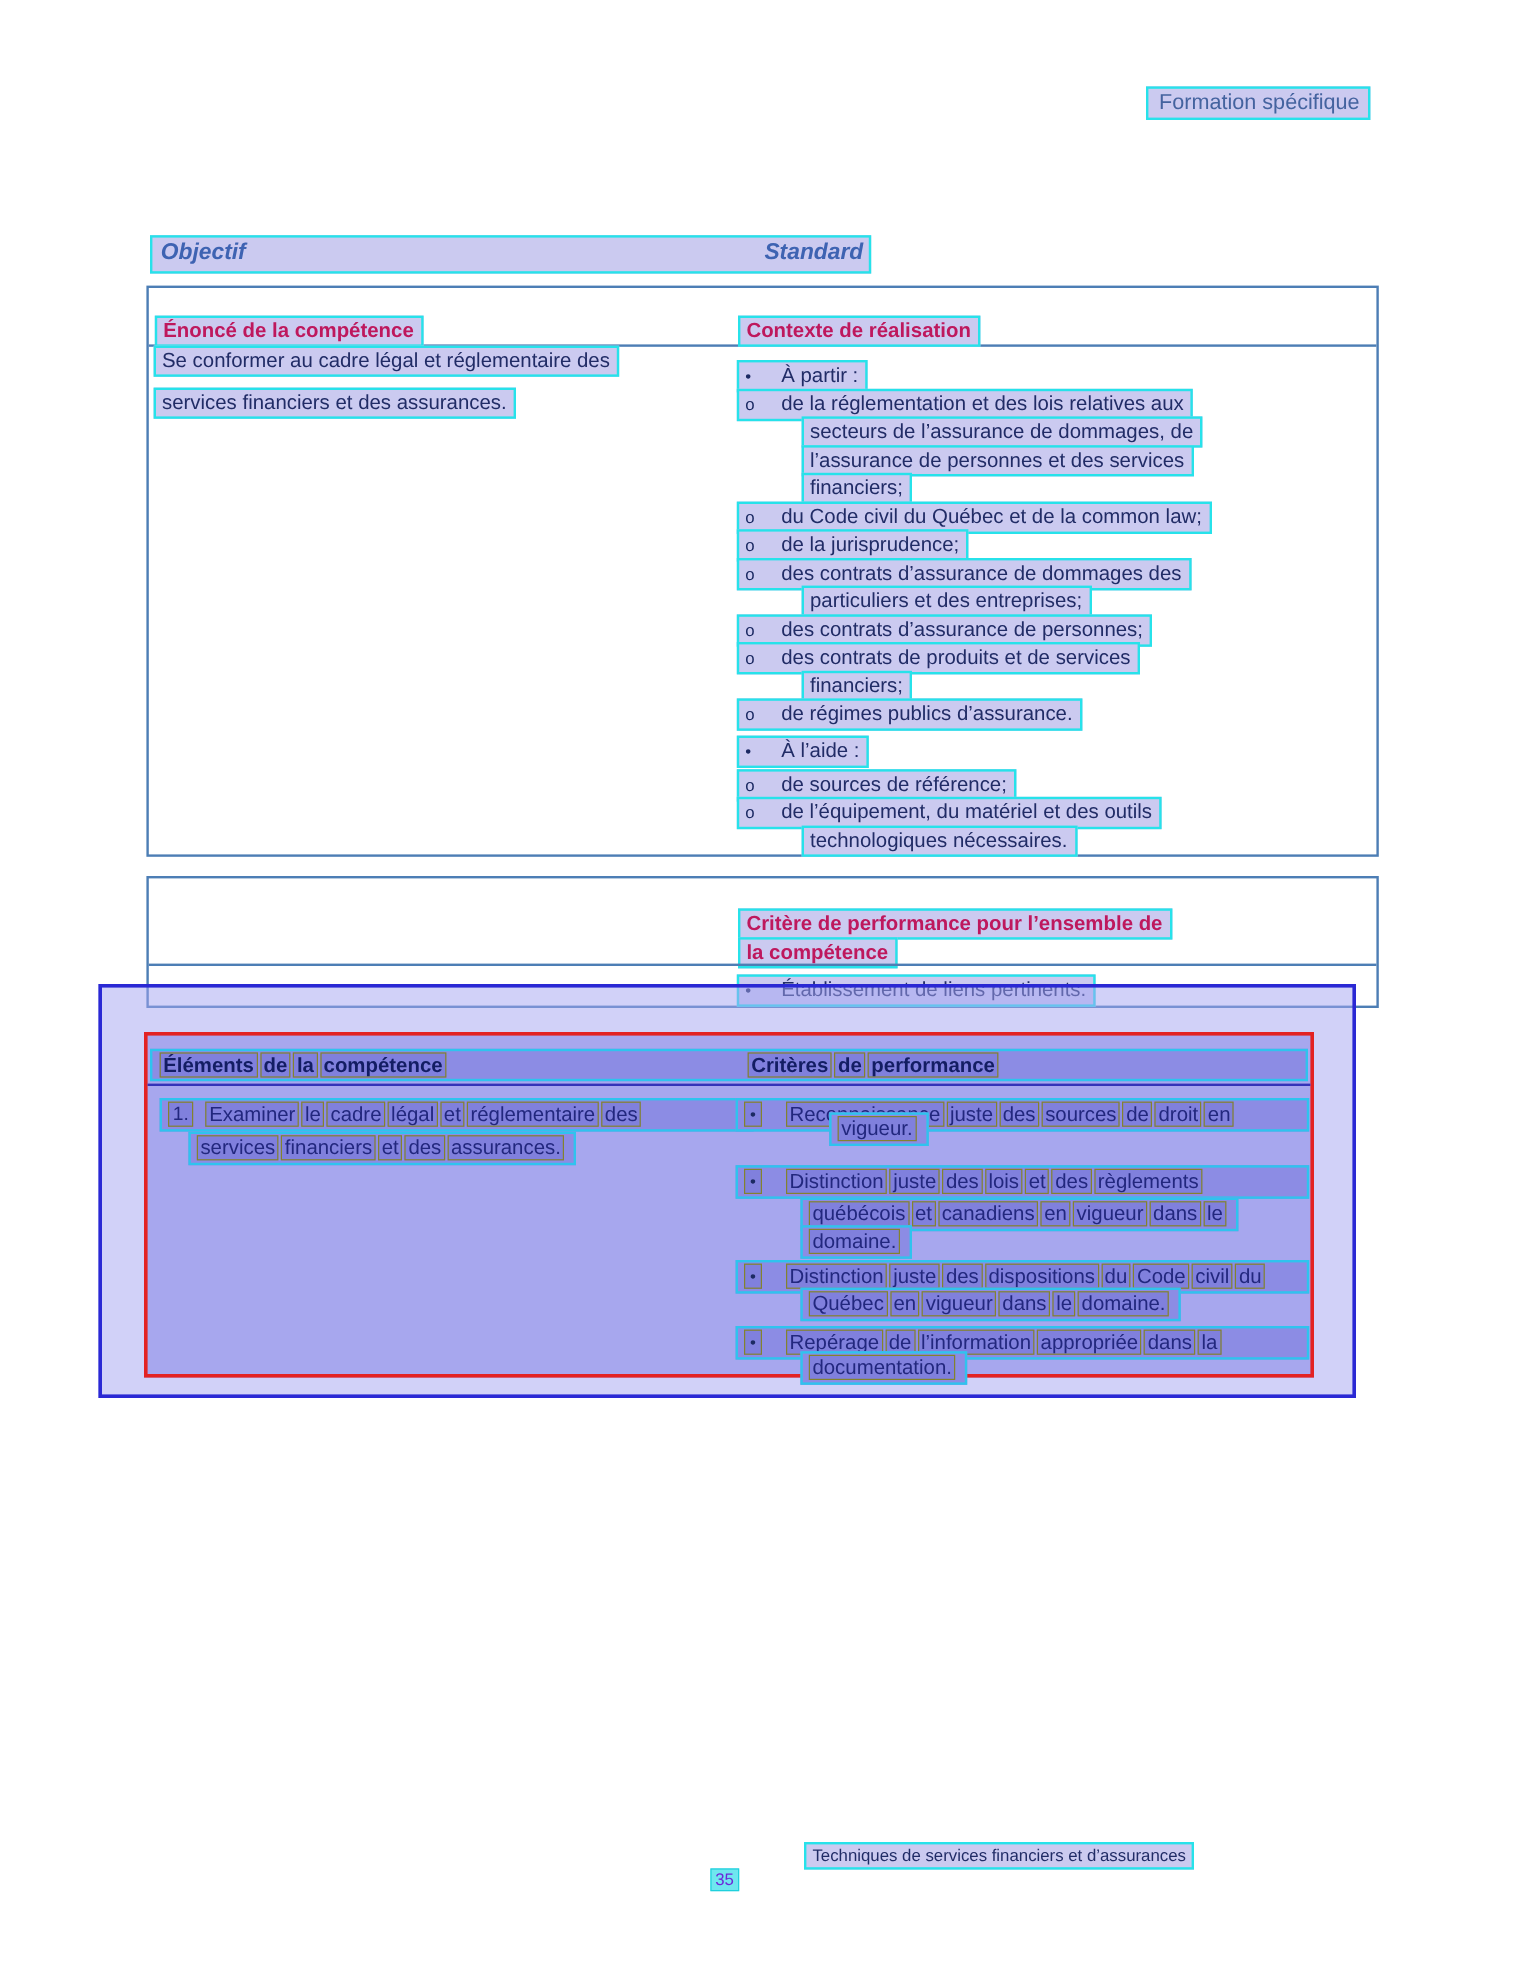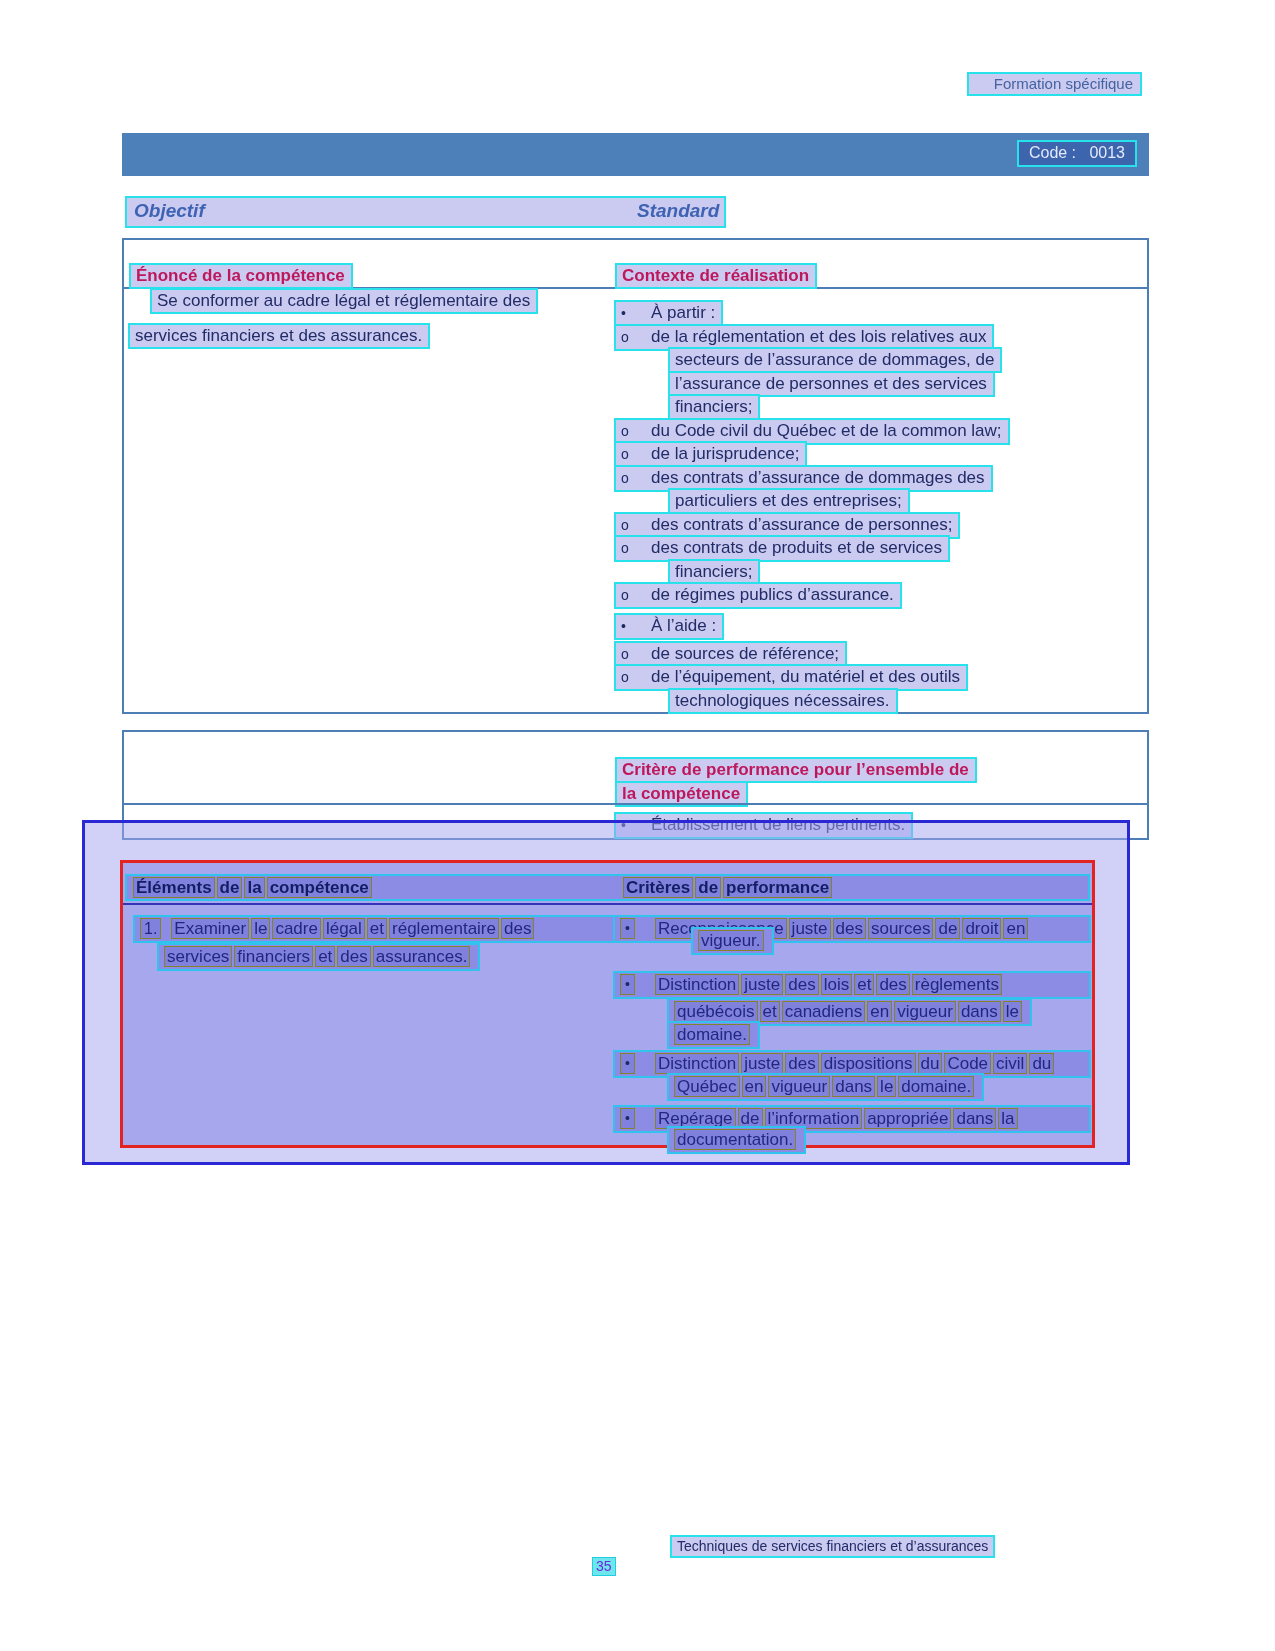--- a/index.html
+++ b/index.html
@@ -17,21 +17,21 @@
   
   .c1{left:4px;}
   .bm{left:490px;display:inline-flex;align-items:baseline;}
   .ct{left:544px;}
   .mk{display:inline-block;width:30px;flex:none;font-size:14px;color:#1c2a63;}
   .tx{white-space:nowrap;}
   
   .bluebar{position:absolute;left:122px;top:133px;width:1027px;height:43px;background:#4d80b8;}
   .codebox{position:absolute;right:12px;top:7px;padding:2px 10px 3px 10px;border:2px solid #27e2ea;
            background:#3d65ad;color:#e4e9fb;font-size:16px;white-space:pre;}
-  .t-fs{right:133px;top:72px;font-size:15px;color:#44639f;padding:1px 7px 2px 25px;white-space:nowrap;}
+  .t-fs{right:133px;top:72px;font-size:18px;color:#44639f;padding:1px 7px 2px 9px;white-space:nowrap;}
   .objbar{left:125px;top:196px;width:597px;height:28px;}
   .objbar b{position:absolute;top:2px;font-style:italic;font-weight:bold;font-size:19px;color:#3e63b2;white-space:nowrap;}
   .obj{left:7px;} .std{left:490px;margin-left:20px;}
   
   .overlay{position:absolute;left:82px;top:820px;width:1048px;height:345px;border:3px solid #2a28d4;
            background:rgba(164,164,242,0.5);box-sizing:border-box;z-index:5;}
   
   .t3{position:absolute;left:120px;top:860px;width:975px;height:288px;border:3px solid #e32222;
       background:#a7a7ee;box-sizing:border-box;z-index:6;}
   .band{position:absolute;left:2px;right:2px;top:11px;height:27px;background:#8c8ce4;border:2px solid #2fc3ee;box-sizing:border-box;}
@@ -49,35 +49,32 @@
   .pgnum{position:absolute;left:592px;top:1557px;font-size:14px;background:#6fe6ef;border:1px solid #1fd0dc;
          color:#6d28d9;padding:0 3px 1px 3px;}
 </style>
 </head>
 <body>
 
 <div class="page">
 
   <span class="hl abs t-fs">Formation spécifique</span>
 
-  <div class="bluebar">
-    <span class="codebox">Code :   0013</span>
-  </div>
 
   <div class="hl abs objbar">
     <b class="obj">Objectif</b>
     <b class="std">Standard</b>
   </div>
 
   <div class="tbl" style="left:122px;top:238px;width:1027px;height:476px;">
     <div class="thead1"></div>
     <span class="hl ln hd" style="left:5px;top:13px;">Énoncé de la compétence</span>
     <span class="hl ln hd" style="left:491px;top:13px;">Contexte de réalisation</span>
 
-    <span class="hl ln c1" style="top:48px;margin-left:22px;">Se conformer au cadre légal et réglementaire des</span>
+    <span class="hl ln c1" style="top:48px;">Se conformer au cadre légal et réglementaire des</span>
     <span class="hl ln c1" style="top:83px;">services financiers et des assurances.</span>
 
     <span class="hl ln bm" style="top:60px;">
         <span class="mk">•</span>
         <span class="tx">À partir :</span>
       </span>
     <span class="hl ln bm" style="top:84px;">
         <span class="mk">o</span>
         <span class="tx">de la réglementation et des lois relatives aux</span>
       </span>

